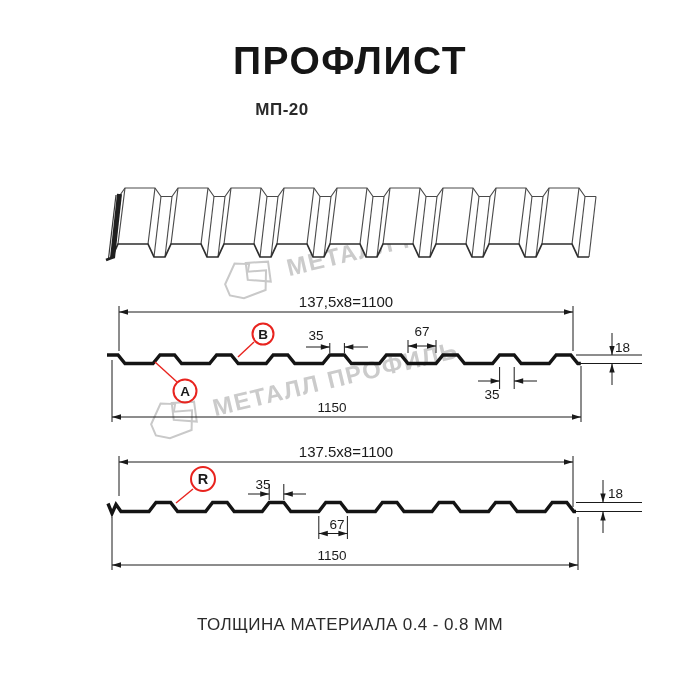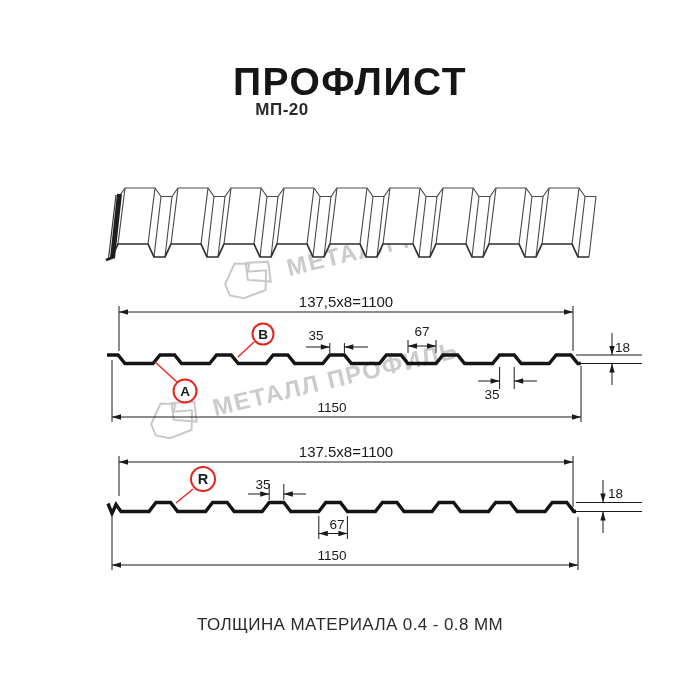--- a/index.html
+++ b/index.html
@@ -1,20 +1,20 @@
 <!DOCTYPE html>
 <html><head>
 <meta charset="utf-8">
 <style>
   html,body{margin:0;padding:0;}
   body{width:700px;height:700px;background:#ffffff;overflow:hidden;
        font-family:"Liberation Sans",sans-serif;}
   .stage{position:relative;width:700px;height:700px;background:#fff;}
 
-  .title{position:absolute;top:60px;left:0;width:700px;text-align:center;
+  .title{position:absolute;top:39px;left:0;width:700px;text-align:center;
          font-size:39px;font-weight:700;letter-spacing:1.5px;color:#151515;z-index:3;}
   .subtitle{position:absolute;top:100px;left:0;width:564px;text-align:center;
          font-size:17px;font-weight:600;letter-spacing:.5px;color:#2a2a2a;z-index:3;}
   .footer{position:absolute;top:615px;left:0;width:700px;text-align:center;
          font-size:17px;font-weight:500;letter-spacing:.4px;color:#2b2b2b;z-index:3;}
 
   .wm{position:absolute;display:flex;align-items:center;gap:9px;
       transform:rotate(-13.5deg);transform-origin:0 50%;
       color:#cbcbcb;font-weight:700;font-size:24px;letter-spacing:1.5px;
       white-space:nowrap;z-index:1;}

